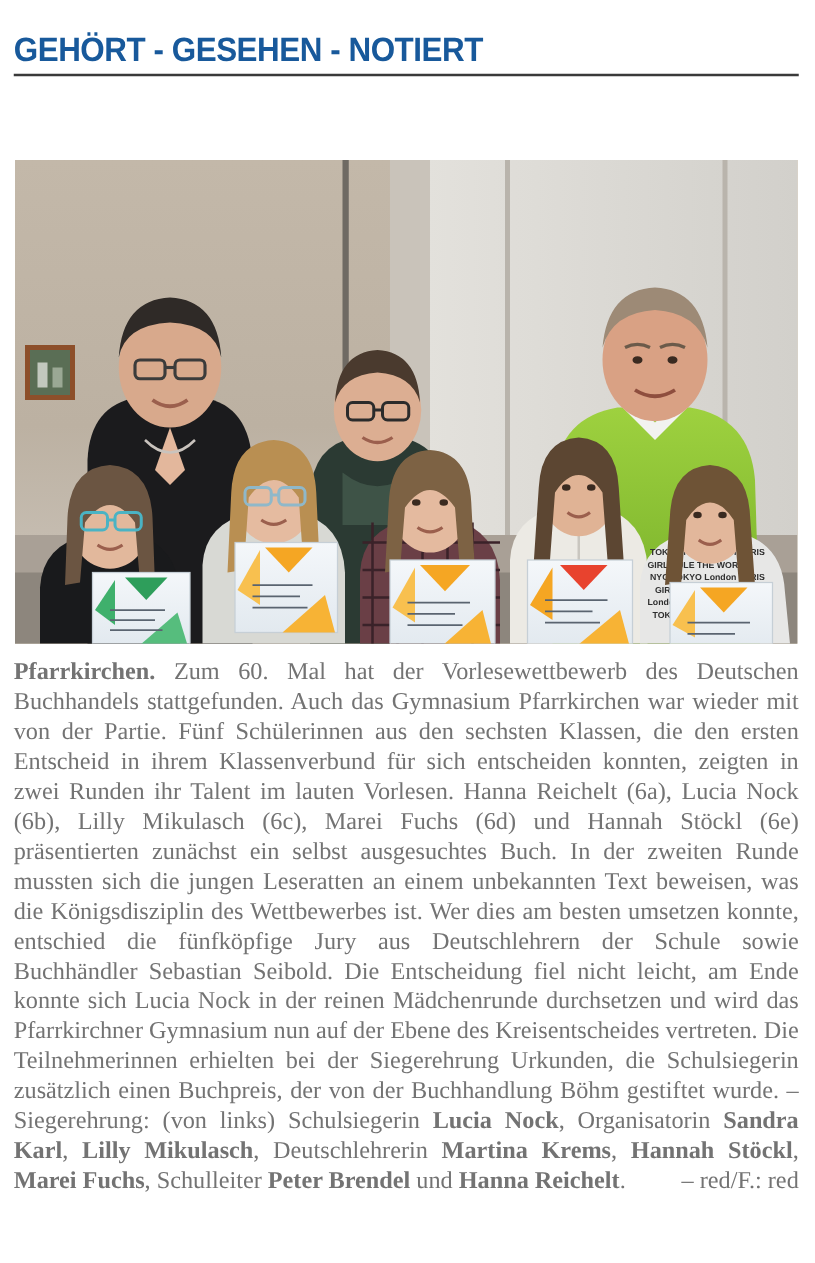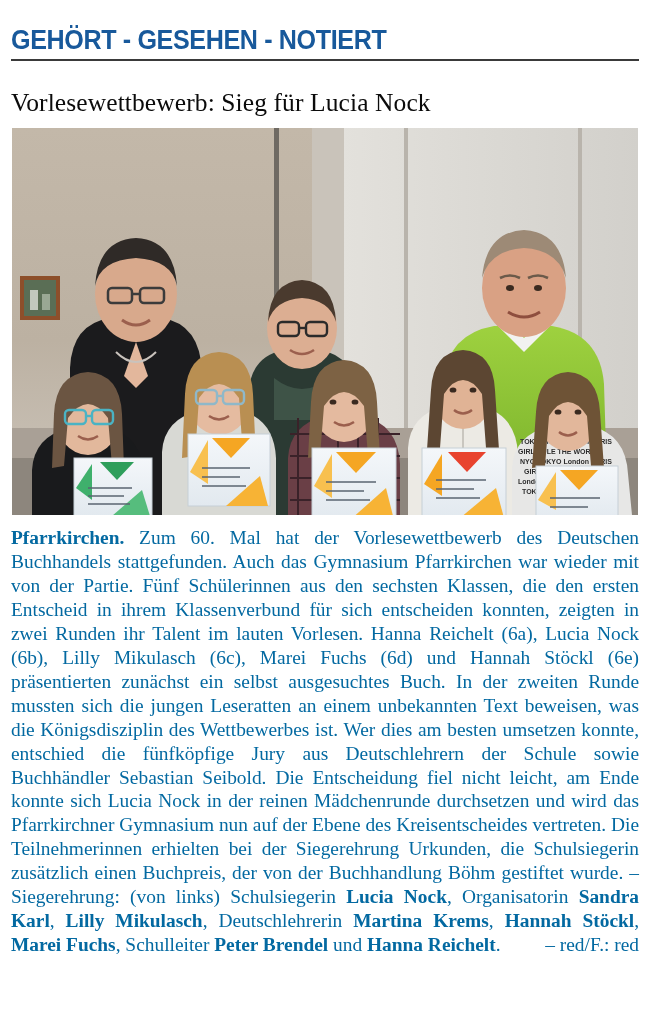--- a/index.html
+++ b/index.html
@@ -78,41 +78,40 @@
   .article {
     position: absolute;
     left: 11px;
     top: 508px;
     width: 628px;
     font-family: "Liberation Serif", serif;
     font-size: 19.4px;
     line-height: 23.95px;
     text-align: justify;
     text-justify: inter-word;
-    color: #0369a1;
+    color: #737373;
     hyphens: manual;
     -webkit-hyphens: manual;
   }
   .article b, .article strong { font-weight: bold; }
   .dateline { font-weight: bold; }
   .credit {
     float: right;
     white-space: nowrap;
     margin-left: 16px;
   }
 </style>
 </head>
 <body>
 
 <div class="page">
 
   <div class="kicker">GEHÖRT - GESEHEN - NOTIERT</div>
   <div class="kicker-rule"></div>
 
-  <h1 class="headline">Vorlesewettbewerb: Sieg für Lucia Nock</h1>
 
   <div class="photo">
     <svg width="626" height="387" viewBox="0 0 626 387">
       <defs>
         <linearGradient id="wallg" x1="0" y1="0" x2="0" y2="1">
           <stop offset="0%" stop-color="#c3b8a9"></stop>
           <stop offset="55%" stop-color="#bcb1a2"></stop>
           <stop offset="100%" stop-color="#cdc6bd"></stop>
         </linearGradient>
         <linearGradient id="panelg" x1="0" y1="0" x2="1" y2="0">

